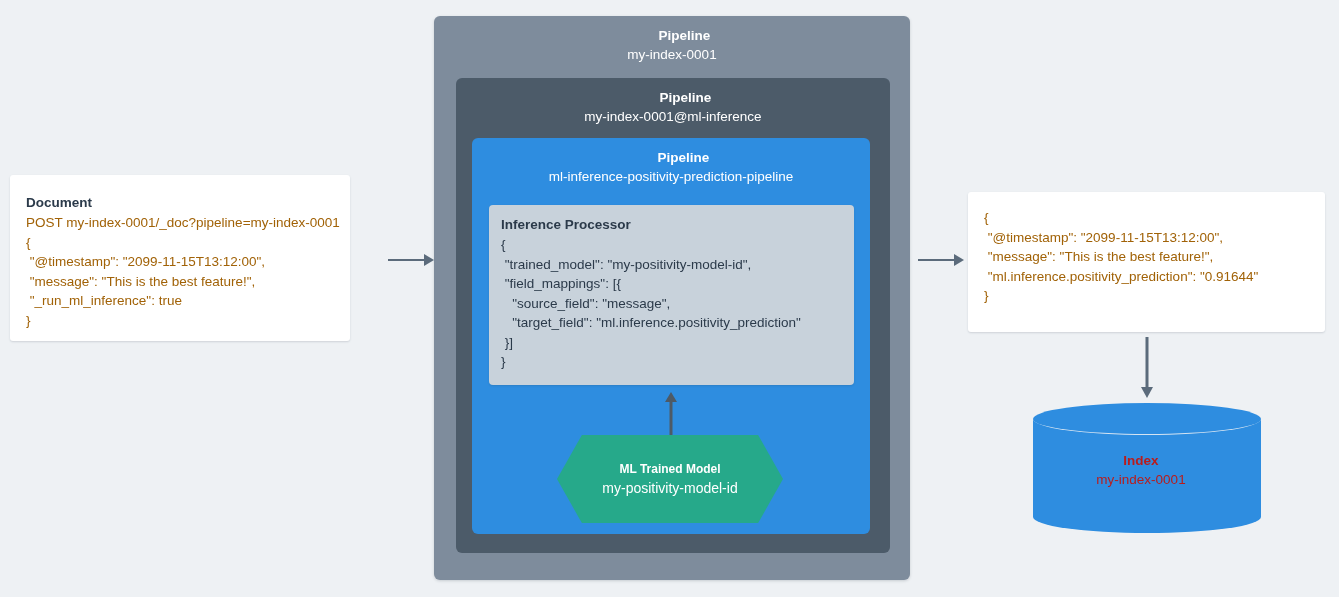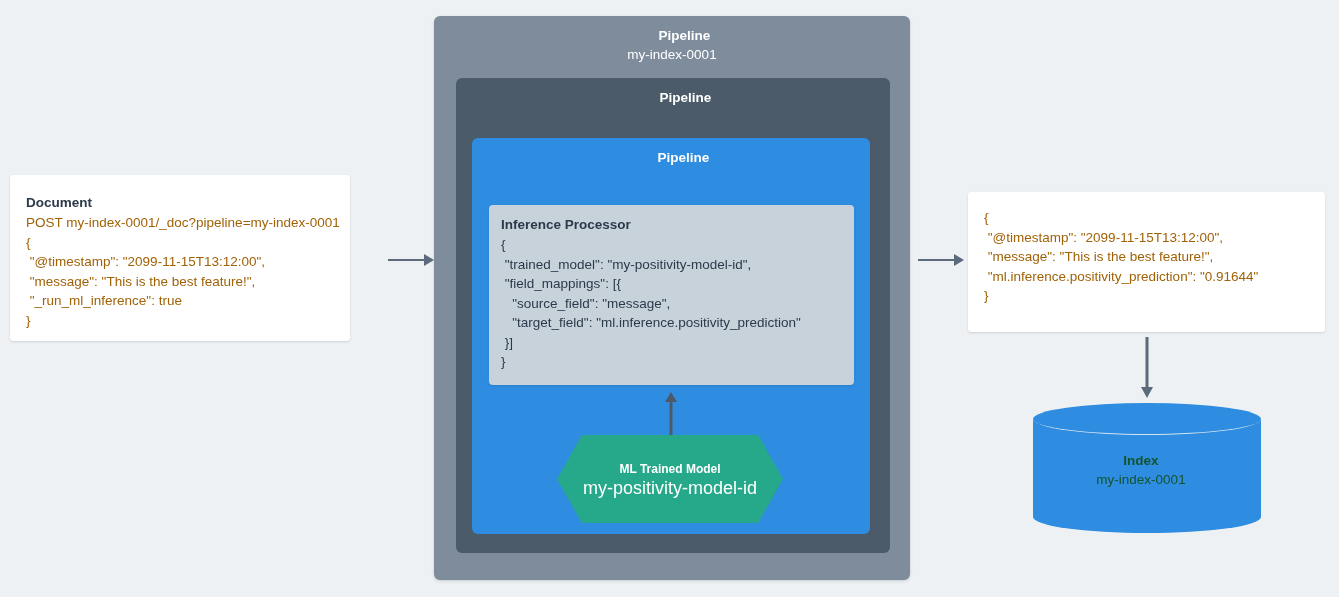--- a/index.html
+++ b/index.html
@@ -102,21 +102,21 @@
     justify-content: center;
     color: #ffffff;
     text-align: center;
   }
   .hexagon .kind {
     font-weight: bold;
     font-size: 12px;
     line-height: 19px;
   }
   .hexagon .name {
-    font-size: 18px;
+    font-size: 14px;
     line-height: 19px;
   }
 
   
   .cylinder {
     position: absolute;
   }
   .cyl-body {
     position: absolute;
     left: 0; right: 0;
@@ -140,21 +140,21 @@
     height: 32px;
     background: #2e8de0;
     border-radius: 50% / 50%;
   }
   .cyl-label {
     position: absolute;
     left: 0; right: 12px;
     top: 50%;
     transform: translateY(-46%);
     text-align: center;
-    color: #14532d;
+    color: #b91c1c;
     z-index: 3;
   }
   .cyl-label .kind {
     font-weight: bold;
     font-size: 13.5px;
     line-height: 19px;
   }
   .cyl-label .name {
     font-size: 13.5px;
     line-height: 19px;
@@ -188,26 +188,28 @@
   <div class="pipe-box pipe-outer" style="left:434px; top:16px; width:476px; height:564px;">
     <div class="pipe-head">
       <div class="kind">Pipeline</div>
       <div class="name">my-index-0001</div>
     </div>
   </div>
 
   <div class="pipe-box pipe-mid" style="left:456px; top:78px; width:434px; height:475px;">
     <div class="pipe-head">
       <div class="kind">Pipeline</div>
+      <div class="name">my-index-0001@ml-inference</div>
     </div>
   </div>
 
   <div class="pipe-box pipe-inner" style="left:472px; top:138px; width:398px; height:396px;">
     <div class="pipe-head">
       <div class="kind">Pipeline</div>
+      <div class="name">ml-inference-positivity-prediction-pipeline</div>
     </div>
   </div>
 
   <div class="proc-box" style="left:489px; top:205px; width:365px; height:180px;">
     <div class="proc-title">Inference Processor</div>
     <div class="proc-line">{</div>
     <div class="proc-line"> "trained_model": "my-positivity-model-id",</div>
     <div class="proc-line"> "field_mappings": [{</div>
     <div class="proc-line">   "source_field": "message",</div>
     <div class="proc-line">   "target_field": "ml.inference.positivity_prediction"</div>

